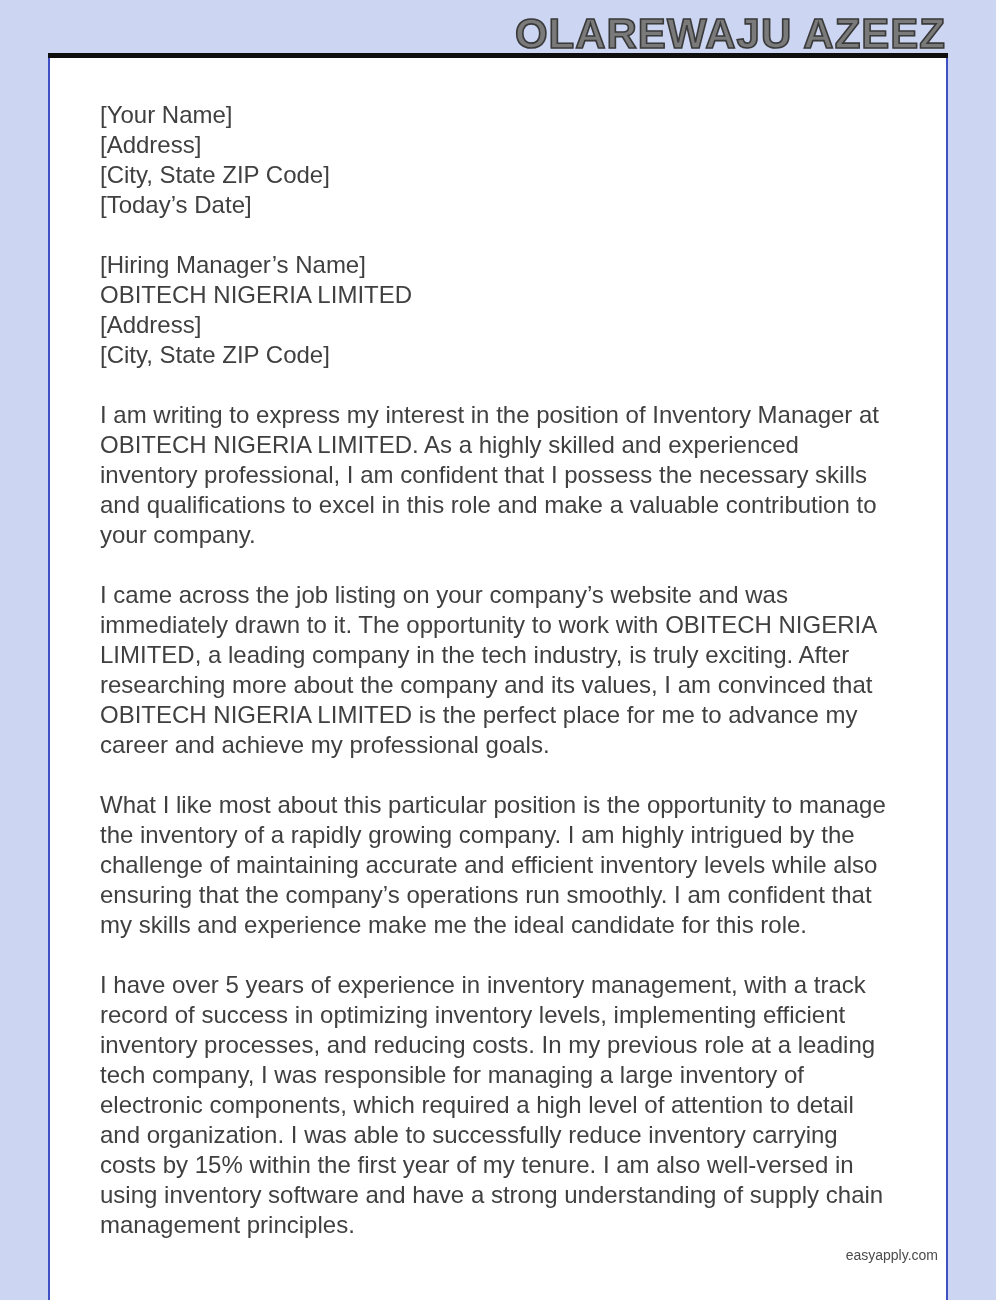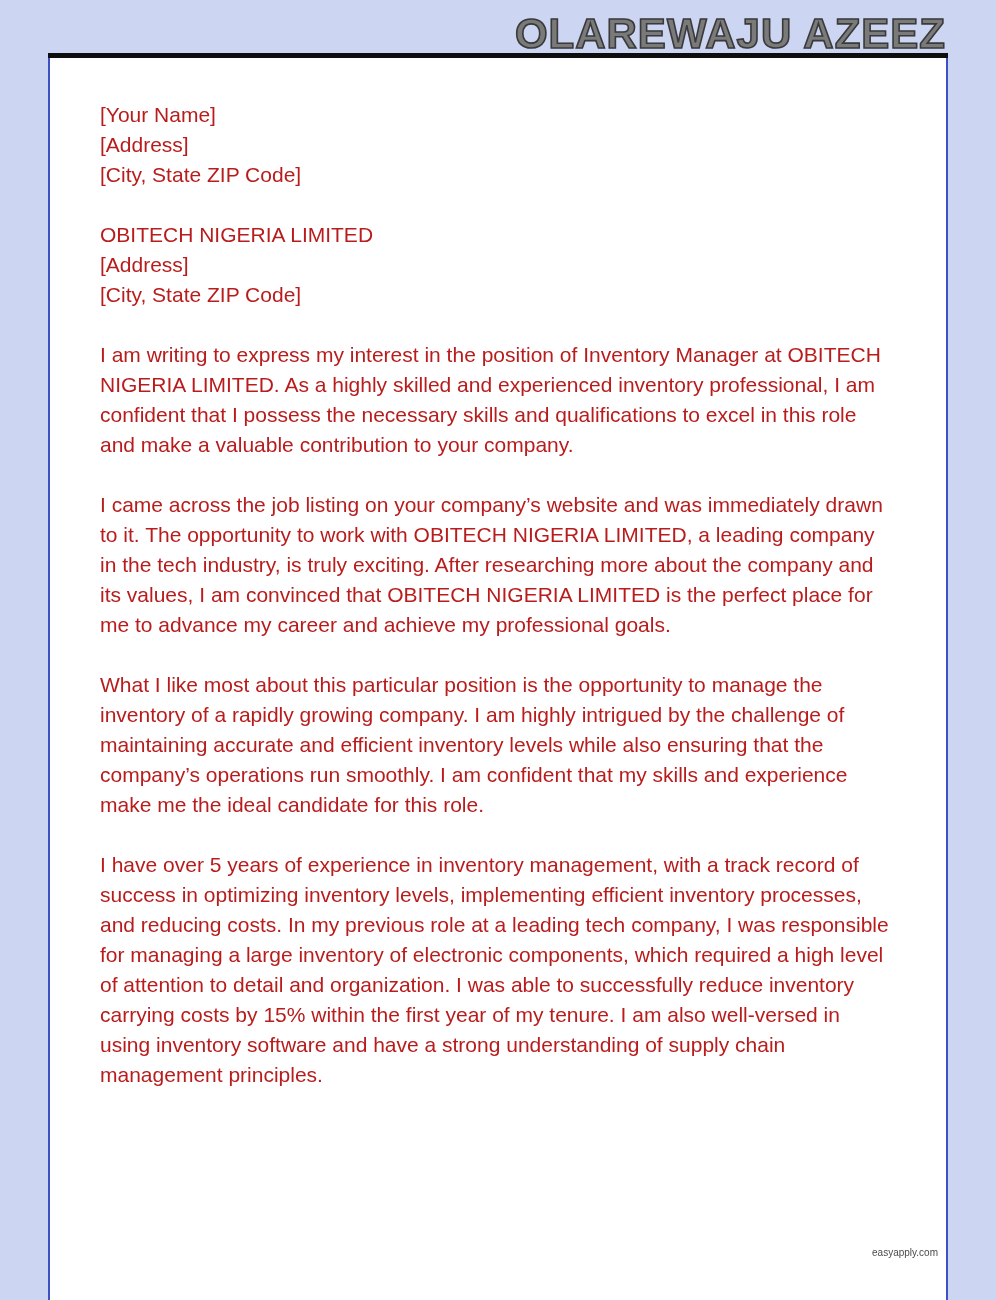--- a/index.html
+++ b/index.html
@@ -36,52 +36,54 @@
     top: 58px;
     left: 48px;
     width: 900px;
     height: 1400px;
     background: #ffffff;
     border: 2px solid #3e50c4;
     border-top: none;
     padding: 42px 53px 0 50px;
   }
   .line, .para {
-    font-size: 21px;
+    font-size: 24px;
     line-height: 30px;
-    color: #b91c1c;
+    color: #404040;
   }
   .block { margin-bottom: 30px; }
   .para { margin-bottom: 30px; }
   .watermark {
     position: absolute;
     top: 1247px;
     right: 58px;
-    font-size: 10px;
+    font-size: 14px;
     color: #4a4a4a;
   }
 </style>
 </head>
 <body>
 
 <div class="canvas">
 
   <h1 class="header-name">OLAREWAJU AZEEZ</h1>
 
   <div class="top-rule"></div>
 
   <div class="page">
 
     <div class="block">
       <p class="line">[Your Name]</p>
       <p class="line">[Address]</p>
       <p class="line">[City, State ZIP Code]</p>
+      <p class="line">[Today’s Date]</p>
     </div>
 
     <div class="block">
+      <p class="line">[Hiring Manager’s Name]</p>
       <p class="line">OBITECH NIGERIA LIMITED</p>
       <p class="line">[Address]</p>
       <p class="line">[City, State ZIP Code]</p>
     </div>
 
 
     <p class="para">I am writing to express my interest in the position of Inventory Manager at OBITECH NIGERIA LIMITED. As a highly skilled and experienced inventory professional, I am confident that I possess the necessary skills and qualifications to excel in this role and make a valuable contribution to your company.</p>
     <p class="para">I came across the job listing on your company’s website and was immediately drawn to it. The opportunity to work with OBITECH NIGERIA LIMITED, a leading company in the tech industry, is truly exciting. After researching more about the company and its values, I am convinced that OBITECH NIGERIA LIMITED is the perfect place for me to advance my career and achieve my professional goals.</p>
     <p class="para">What I like most about this particular position is the opportunity to manage the inventory of a rapidly growing company. I am highly intrigued by the challenge of maintaining accurate and efficient inventory levels while also ensuring that the company’s operations run smoothly. I am confident that my skills and experience make me the ideal candidate for this role.</p>
     <p class="para">I have over 5 years of experience in inventory management, with a track record of success in optimizing inventory levels, implementing efficient inventory processes, and reducing costs. In my previous role at a leading tech company, I was responsible for managing a large inventory of electronic components, which required a high level of attention to detail and organization. I was able to successfully reduce inventory carrying costs by 15% within the first year of my tenure. I am also well-versed in using inventory software and have a strong understanding of supply chain management principles.</p>

